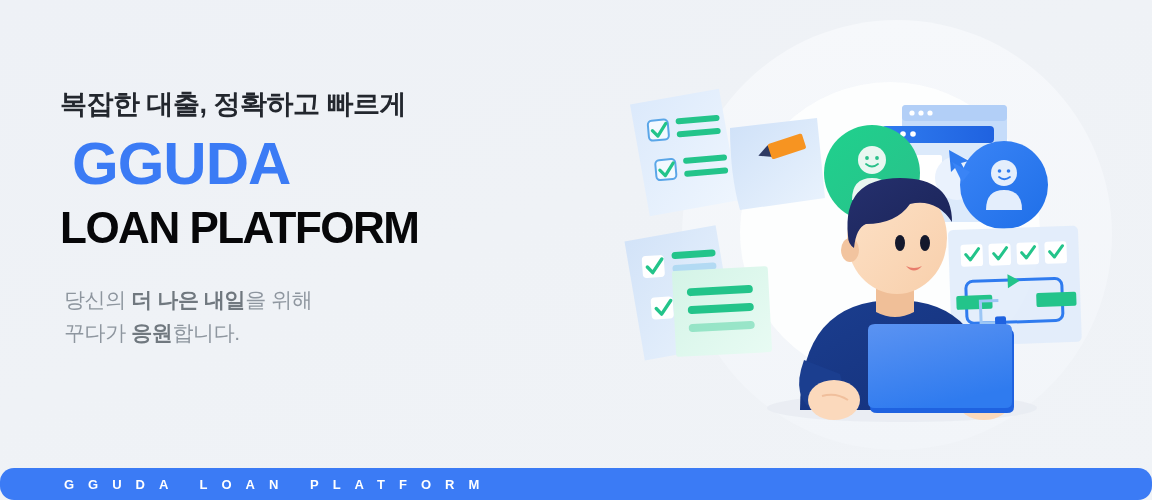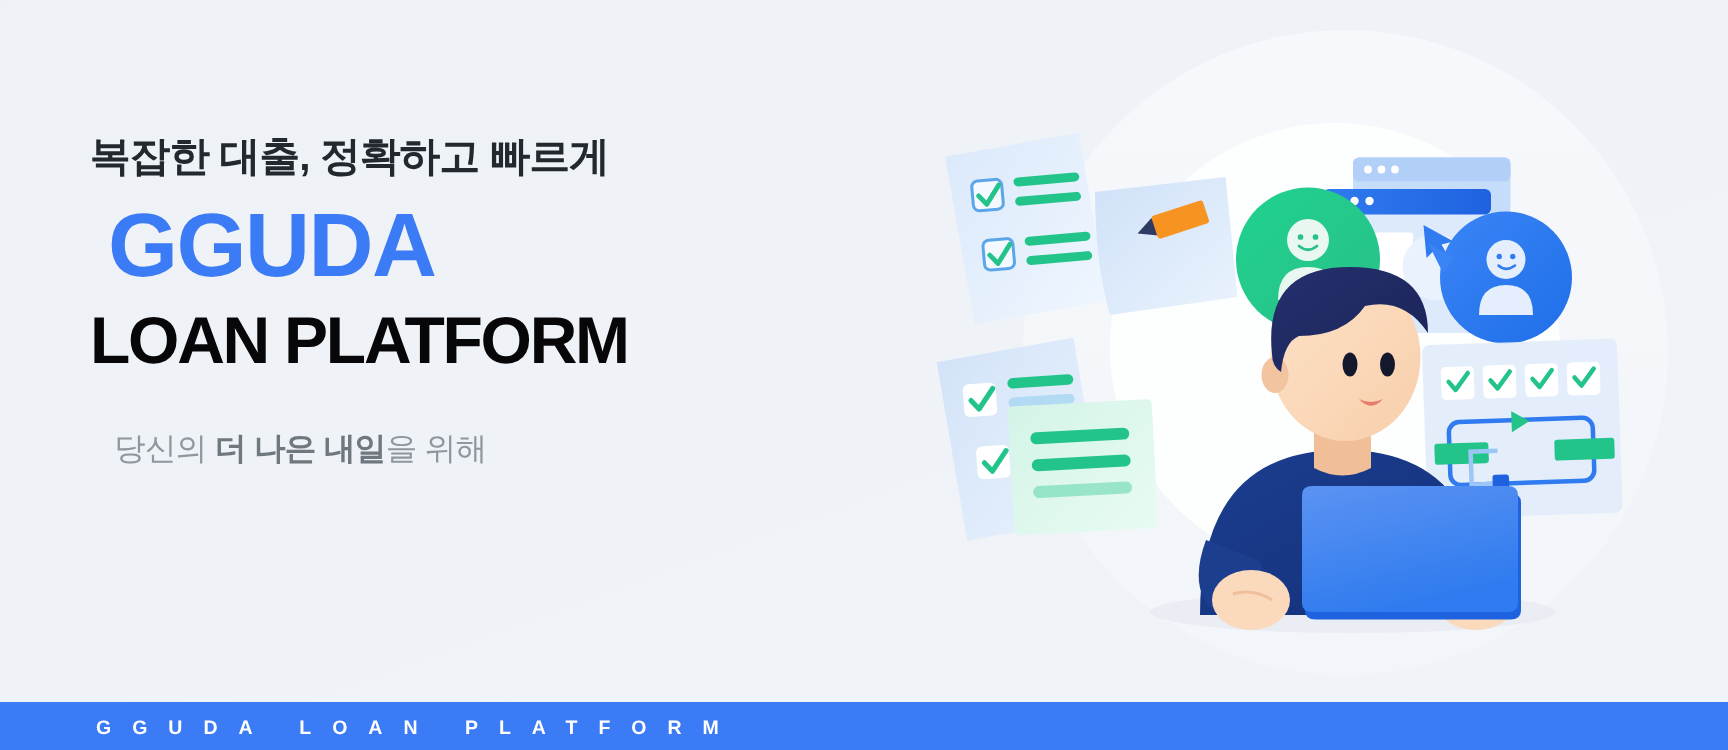--- a/index.html
+++ b/index.html
@@ -25,51 +25,52 @@
     font-size:60px;font-weight:bold;color:#3b7bf5;
     letter-spacing:-1px;line-height:1.0;margin:0 0 12px 12px;
   }
   .product{
     font-size:44px;font-weight:bold;color:#070709;
     letter-spacing:-1.5px;line-height:1.0;margin:0 0 34px 0;
     white-space:nowrap;
   }
   .tagline{
     font-size:21px;color:#8e969f;line-height:1.55;
-    letter-spacing:-0.4px;margin:16px;
+    letter-spacing:-0.4px;margin:4px;
   }
   .tagline b{color:#70787f;font-weight:bold;}
   .tl-line{display:block;white-space:nowrap;}
 
   
   .art{position:absolute;left:612px;top:0;width:540px;height:470px;}
   .art svg{display:block;width:100%;height:100%;}
 
   
   .strip{
     position:absolute;left:0;bottom:0;width:1152px;height:32px;
-    background:#3b7bf5;display:flex;align-items:center;
+    background:#3b7bf5;display:flex;align-items:center;border-radius:14px;
   }
   .strip-text{
     color:#ffffff;font-size:13px;font-weight:bold;
     letter-spacing:14px;padding-left:64px;white-space:nowrap;
     text-transform:uppercase;
   }
 </style>
 </head>
 <body>
 
 <div class="banner">
 
   <div class="copy">
     <p class="eyebrow">복잡한 대출, 정확하고 빠르게</p>
     <p class="brand">GGUDA</p>
     <p class="product">LOAN PLATFORM</p>
     <p class="tagline">
       <span class="tl-line"><span>당신의 </span><b>더 나은 내일</b><span>을 위해</span></span>
+      <span class="tl-line"><span>꾸다가 </span><b>응원</b><span>합니다.</span></span>
     </p>
   </div>
 
   <div class="art">
     <svg viewBox="0 0 540 470" xmlns="http://www.w3.org/2000/svg">
       <defs>
         <linearGradient id="gCircle" x1="0" y1="0" x2="0" y2="1">
           <stop offset="0%" stop-color="#f6f8fb"></stop>
           <stop offset="100%" stop-color="#f2f5f9"></stop>
         </linearGradient>

